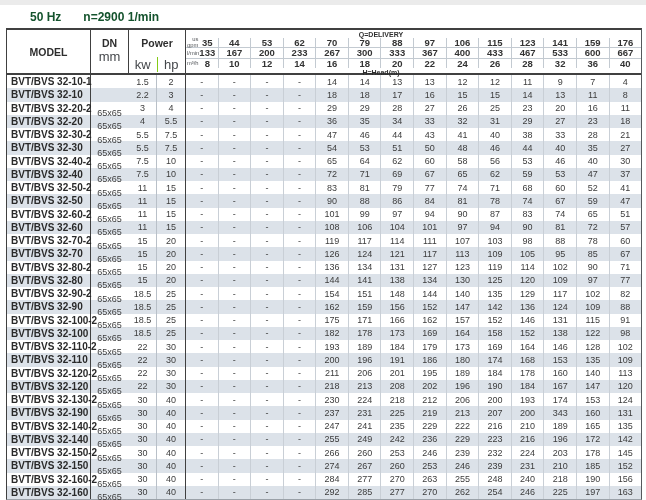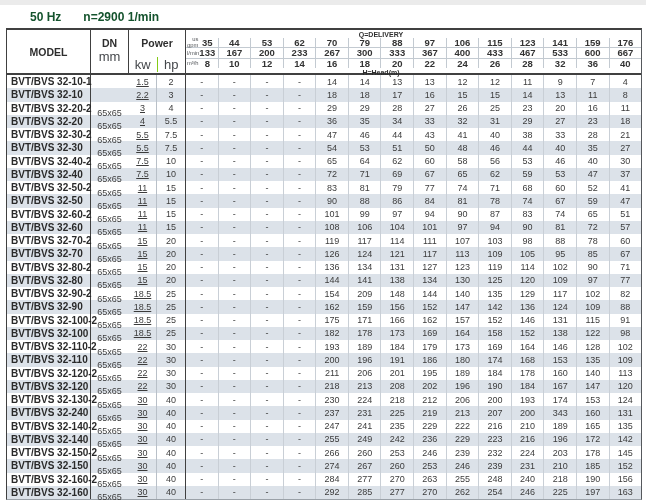--- a/index.html
+++ b/index.html
@@ -42,21 +42,21 @@
   .ucell:first-child .uval { padding-left: 11px; }
   .ulabel { position: absolute; left: 1px; top: 50%; transform: translateY(-50%);
     font-weight: normal; font-size: 5.8px; line-height: 1.05; color: #55585c;
     white-space: pre-line; text-align: right; }
   
   .trow { display: flex; height: 13.25px; font-size: 9px; color: #3c3c3c; }
   .trow:nth-child(even) { background: #dce2e9; }
   .c-model { width: 84px; border-right: 1.5px solid #404040; display: flex; align-items: center;
     padding-left: 4px; font-weight: bold; font-size: 10px; color: #2a2a2a; white-space: nowrap; }
   .c-dn { width: 38px; border-right: 1.5px solid #404040; margin-top: 38px; }
-  .c-kw { width: 28px; border-right: 1px solid #b9c0c8; text-decoration: underline; }
+  .c-kw { width: 28px; border-right: 1px solid #b9c0c8; }
   .c-hp { width: 29px; border-right: 1.5px solid #404040; }
   .c-dn, .c-kw, .c-hp, .c-h { display: flex; align-items: center; justify-content: center; }
   .c-h { flex: 1 1 0; }
   .c-h + .c-h { border-left: 1px solid #c9cfd6; }
 </style>
 </head>
 <body>
 
 <div>
   <div class="topstrip"></div>
@@ -550,21 +550,21 @@
         <div class="trow">
           <div class="c-model">BVT/BVS 32-90-2</div>
           <div class="c-dn">65x65</div>
           <div class="c-kw">18.5</div>
           <div class="c-hp">25</div>
           <div class="c-h">-</div>
           <div class="c-h">-</div>
           <div class="c-h">-</div>
           <div class="c-h">-</div>
           <div class="c-h">154</div>
-          <div class="c-h">209</div>
+          <div class="c-h">151</div>
           <div class="c-h">148</div>
           <div class="c-h">144</div>
           <div class="c-h">140</div>
           <div class="c-h">135</div>
           <div class="c-h">129</div>
           <div class="c-h">117</div>
           <div class="c-h">102</div>
           <div class="c-h">82</div>
         </div>
         <div class="trow">
@@ -721,21 +721,21 @@
           <div class="c-h">218</div>
           <div class="c-h">212</div>
           <div class="c-h">206</div>
           <div class="c-h">200</div>
           <div class="c-h">193</div>
           <div class="c-h">174</div>
           <div class="c-h">153</div>
           <div class="c-h">124</div>
         </div>
         <div class="trow">
-          <div class="c-model">BVT/BVS 32-240</div>
+          <div class="c-model">BVT/BVS 32-190</div>
           <div class="c-dn">65x65</div>
           <div class="c-kw">30</div>
           <div class="c-hp">40</div>
           <div class="c-h">-</div>
           <div class="c-h">-</div>
           <div class="c-h">-</div>
           <div class="c-h">-</div>
           <div class="c-h">237</div>
           <div class="c-h">231</div>
           <div class="c-h">225</div>

